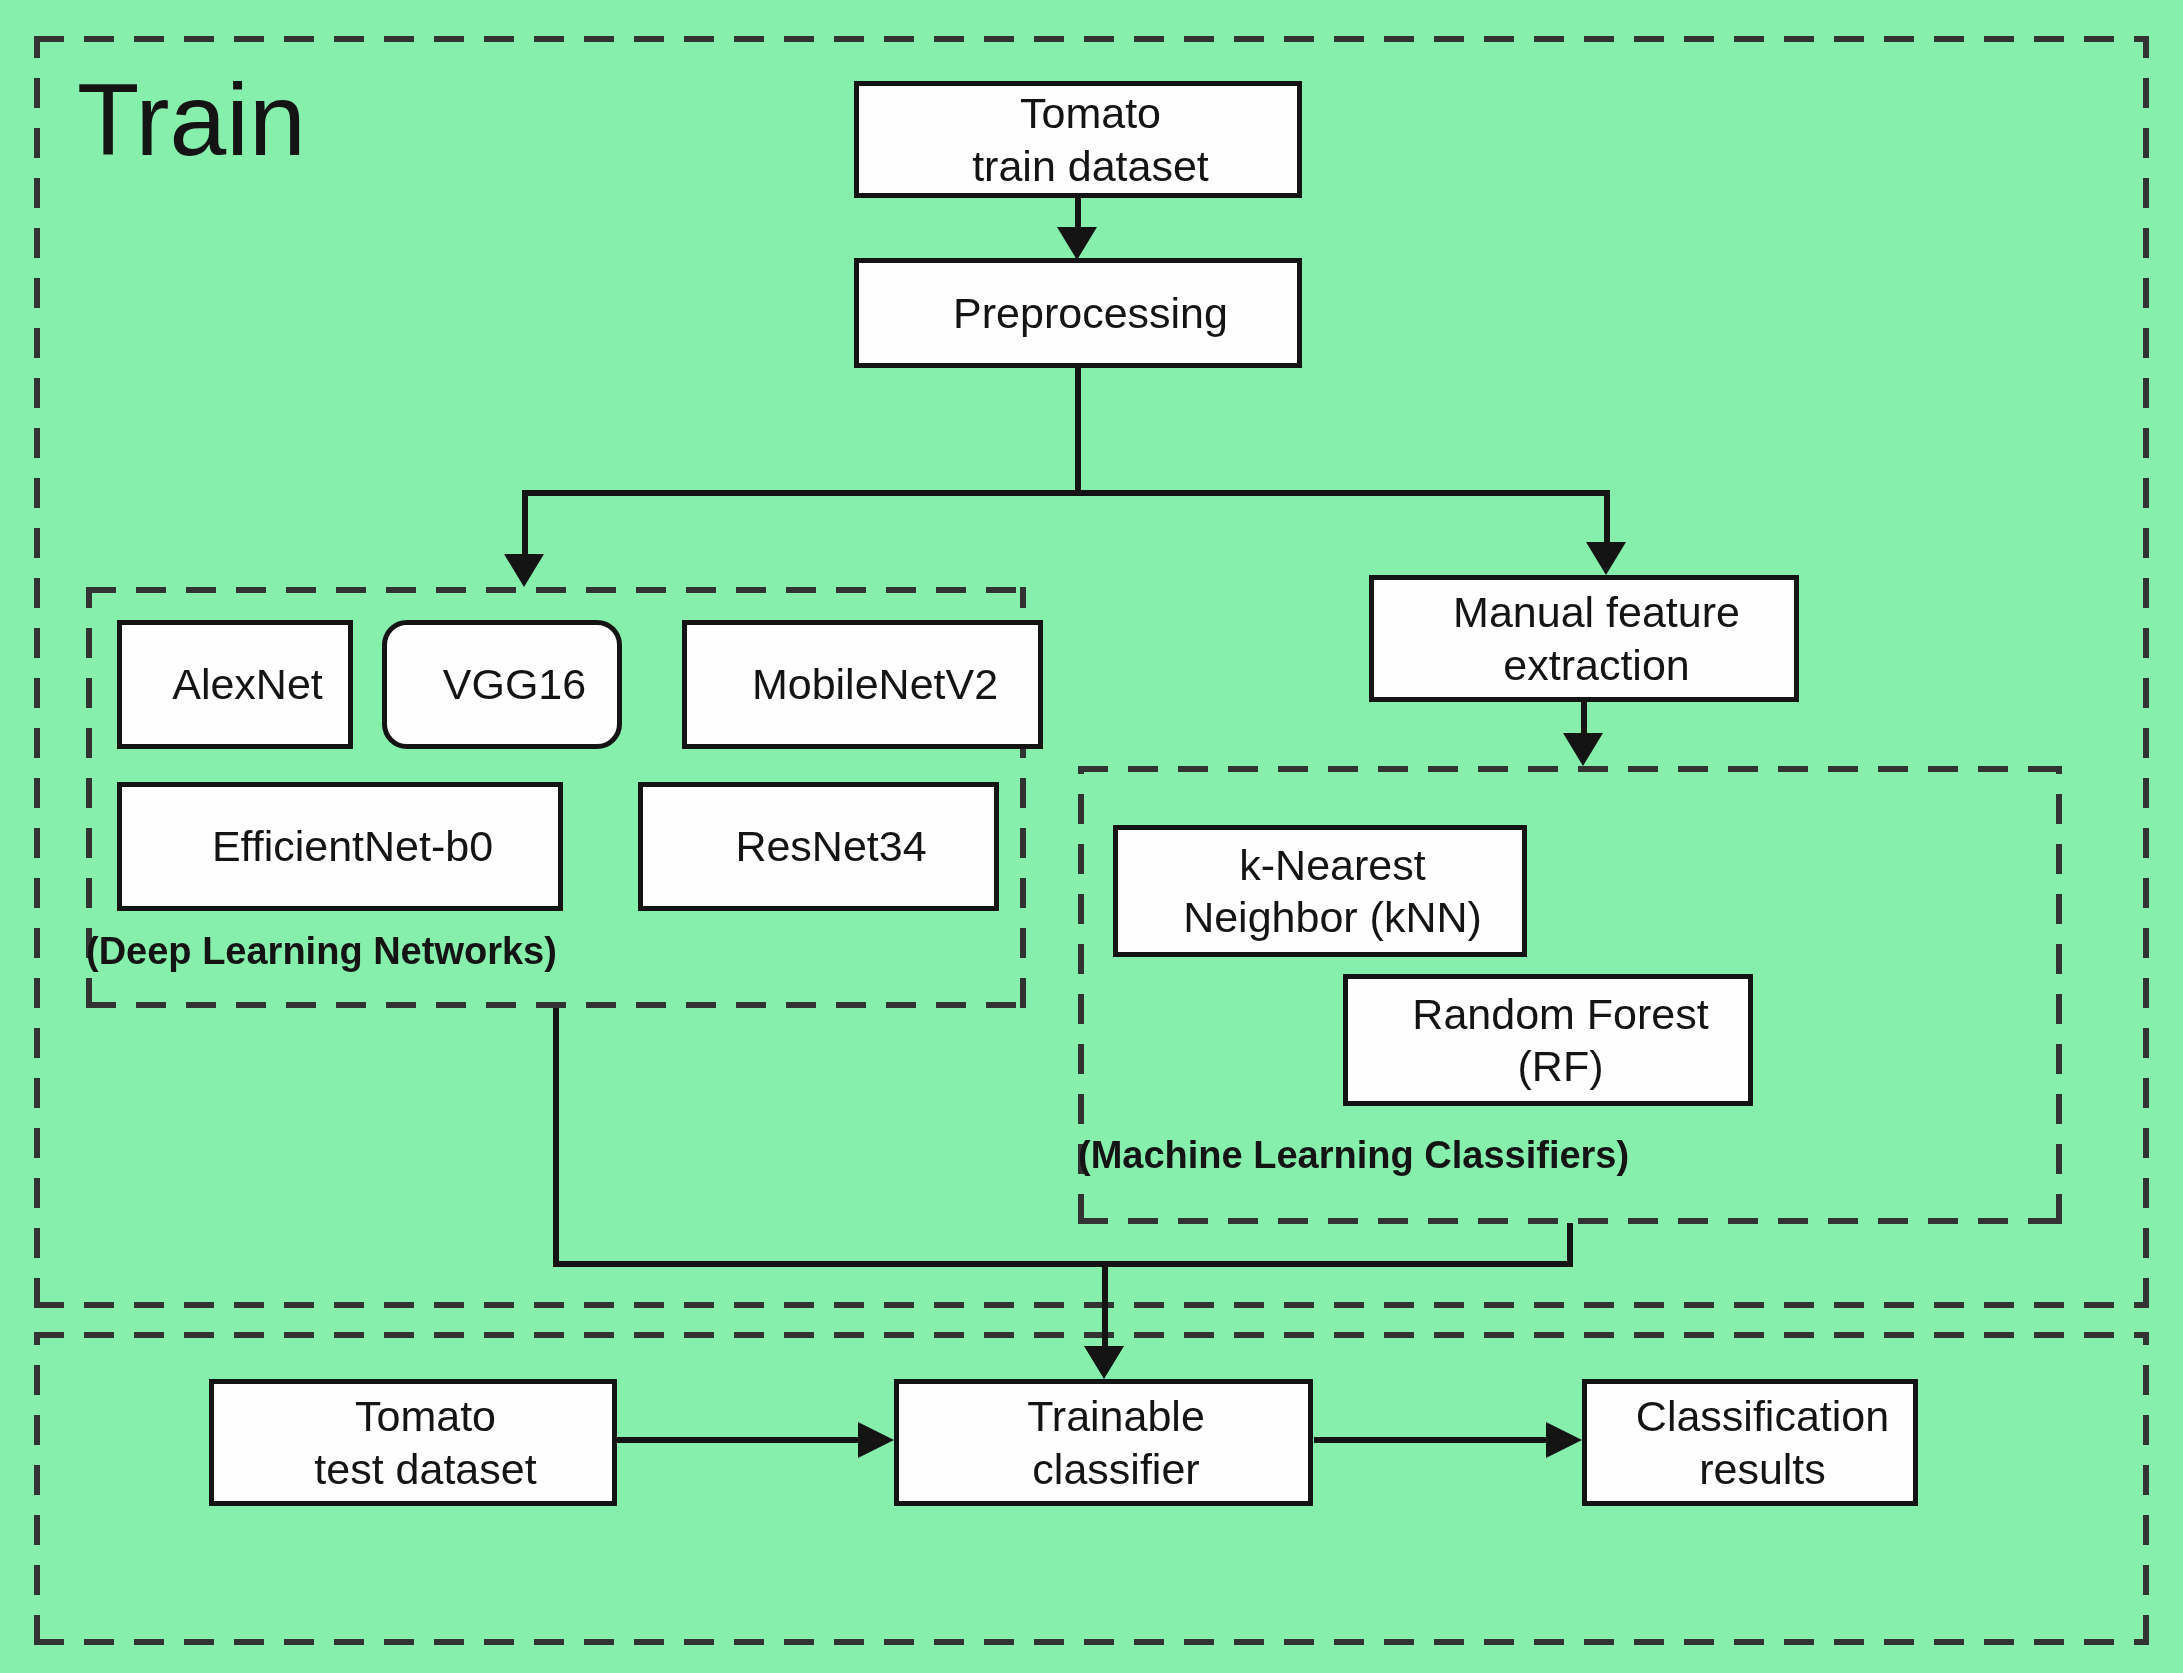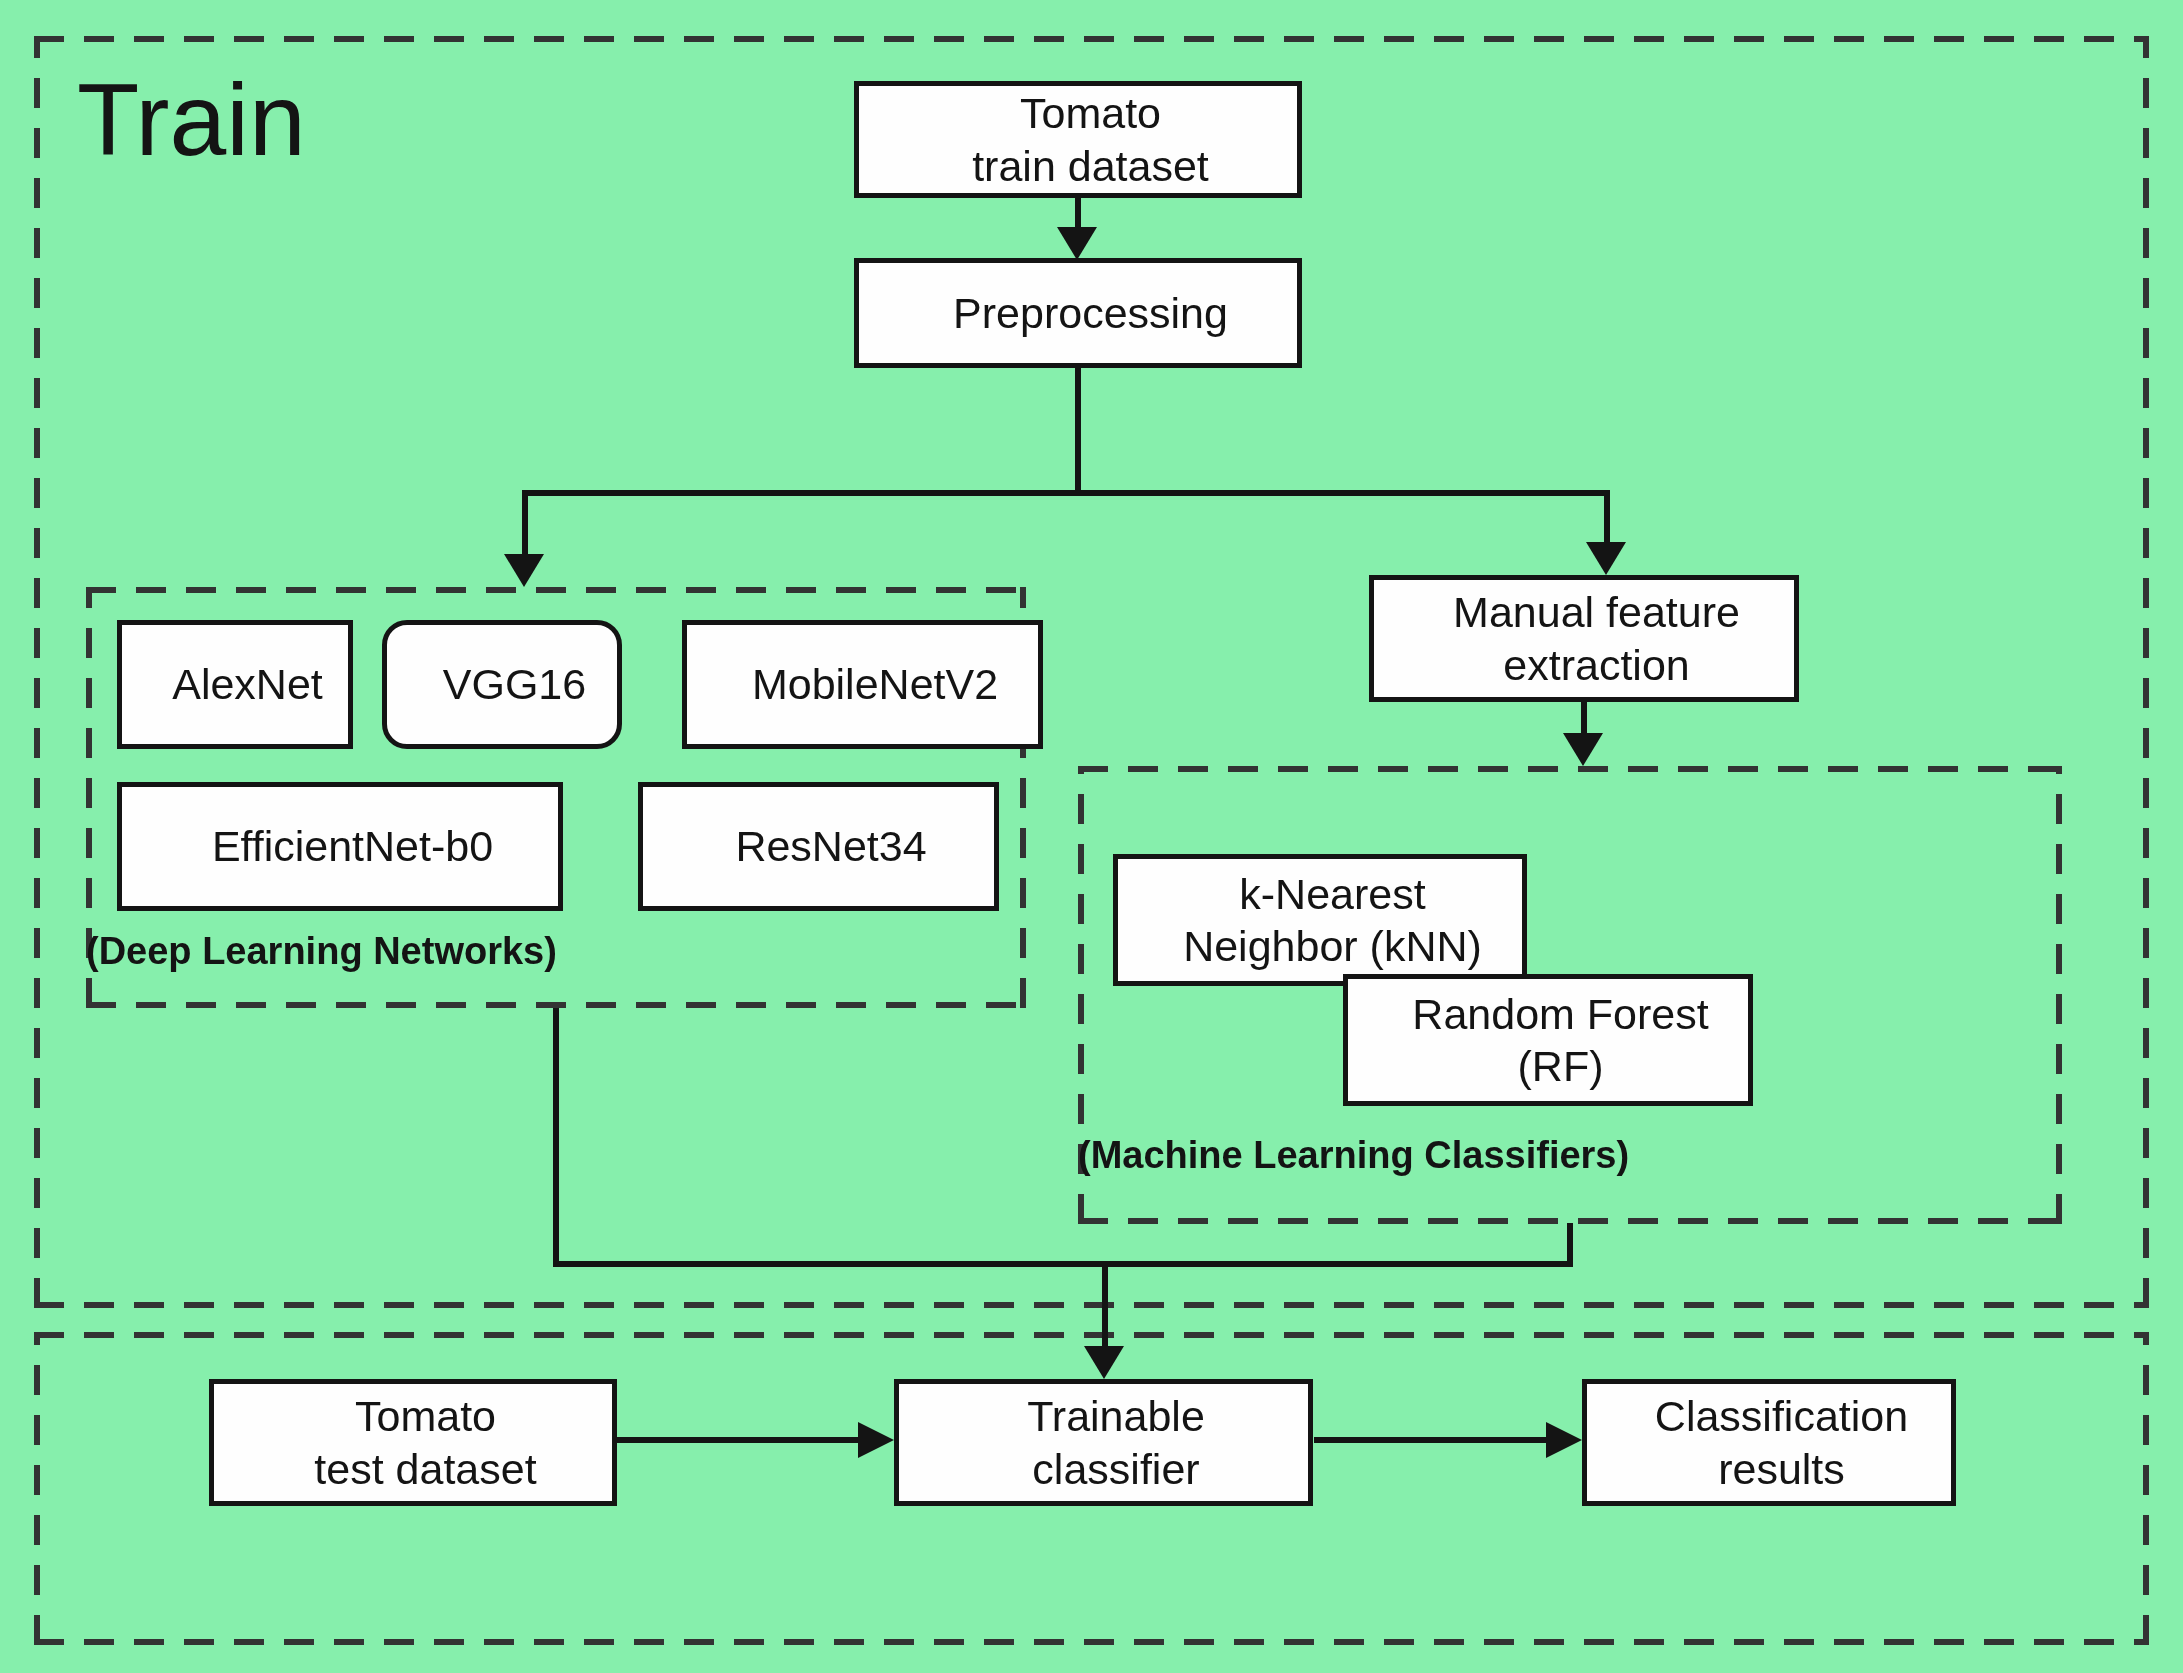--- a/index.html
+++ b/index.html
@@ -112,21 +112,21 @@
   <div class="box" style="left:1369px;top:575px;width:430px;height:127px;">
     <span>Manual feature</span>
     <span>extraction</span>
   </div>
 
   <div class="vline" style="left:1581px;top:702px;width:5.5px;height:33px;"></div>
   <div class="arr-down" style="left:1563px;top:733px;"></div>
 
   <div class="dashed-rect" style="left:1078px;top:766px;width:984px;height:458px;"></div>
 
-  <div class="box" style="left:1113px;top:825px;width:414px;height:132px;margin-top:29px;">
+  <div class="box" style="left:1113px;top:825px;width:414px;height:132px;">
     <span>k-Nearest</span>
     <span>Neighbor (kNN)</span>
   </div>
   <div class="box" style="left:1343px;top:974px;width:410px;height:132px;">
     <span>Random Forest</span>
     <span>(RF)</span>
   </div>
   <div class="caption" style="left:1078px;top:1135px;width:984px;">(Machine Learning Classifiers)</div>
 
   <div class="vline" style="left:553px;top:1008px;width:5.5px;height:257px;"></div>
@@ -144,19 +144,19 @@
   <div class="arr-right" style="left:858px;top:1422px;"></div>
 
   <div class="box" style="left:894px;top:1379px;width:419px;height:127px;">
     <span>Trainable</span>
     <span>classifier</span>
   </div>
 
   <div class="hline" style="left:1314px;top:1437px;width:232px;height:5.5px;"></div>
   <div class="arr-right" style="left:1546px;top:1422px;"></div>
 
-  <div class="box" style="left:1582px;top:1379px;width:374px;height:127px;">
+  <div class="box" style="left:1582px;top:1379px;width:336px;height:127px;">
     <span>Classification</span>
     <span>results</span>
   </div>
 
 </div>
 
 
 </body></html>

